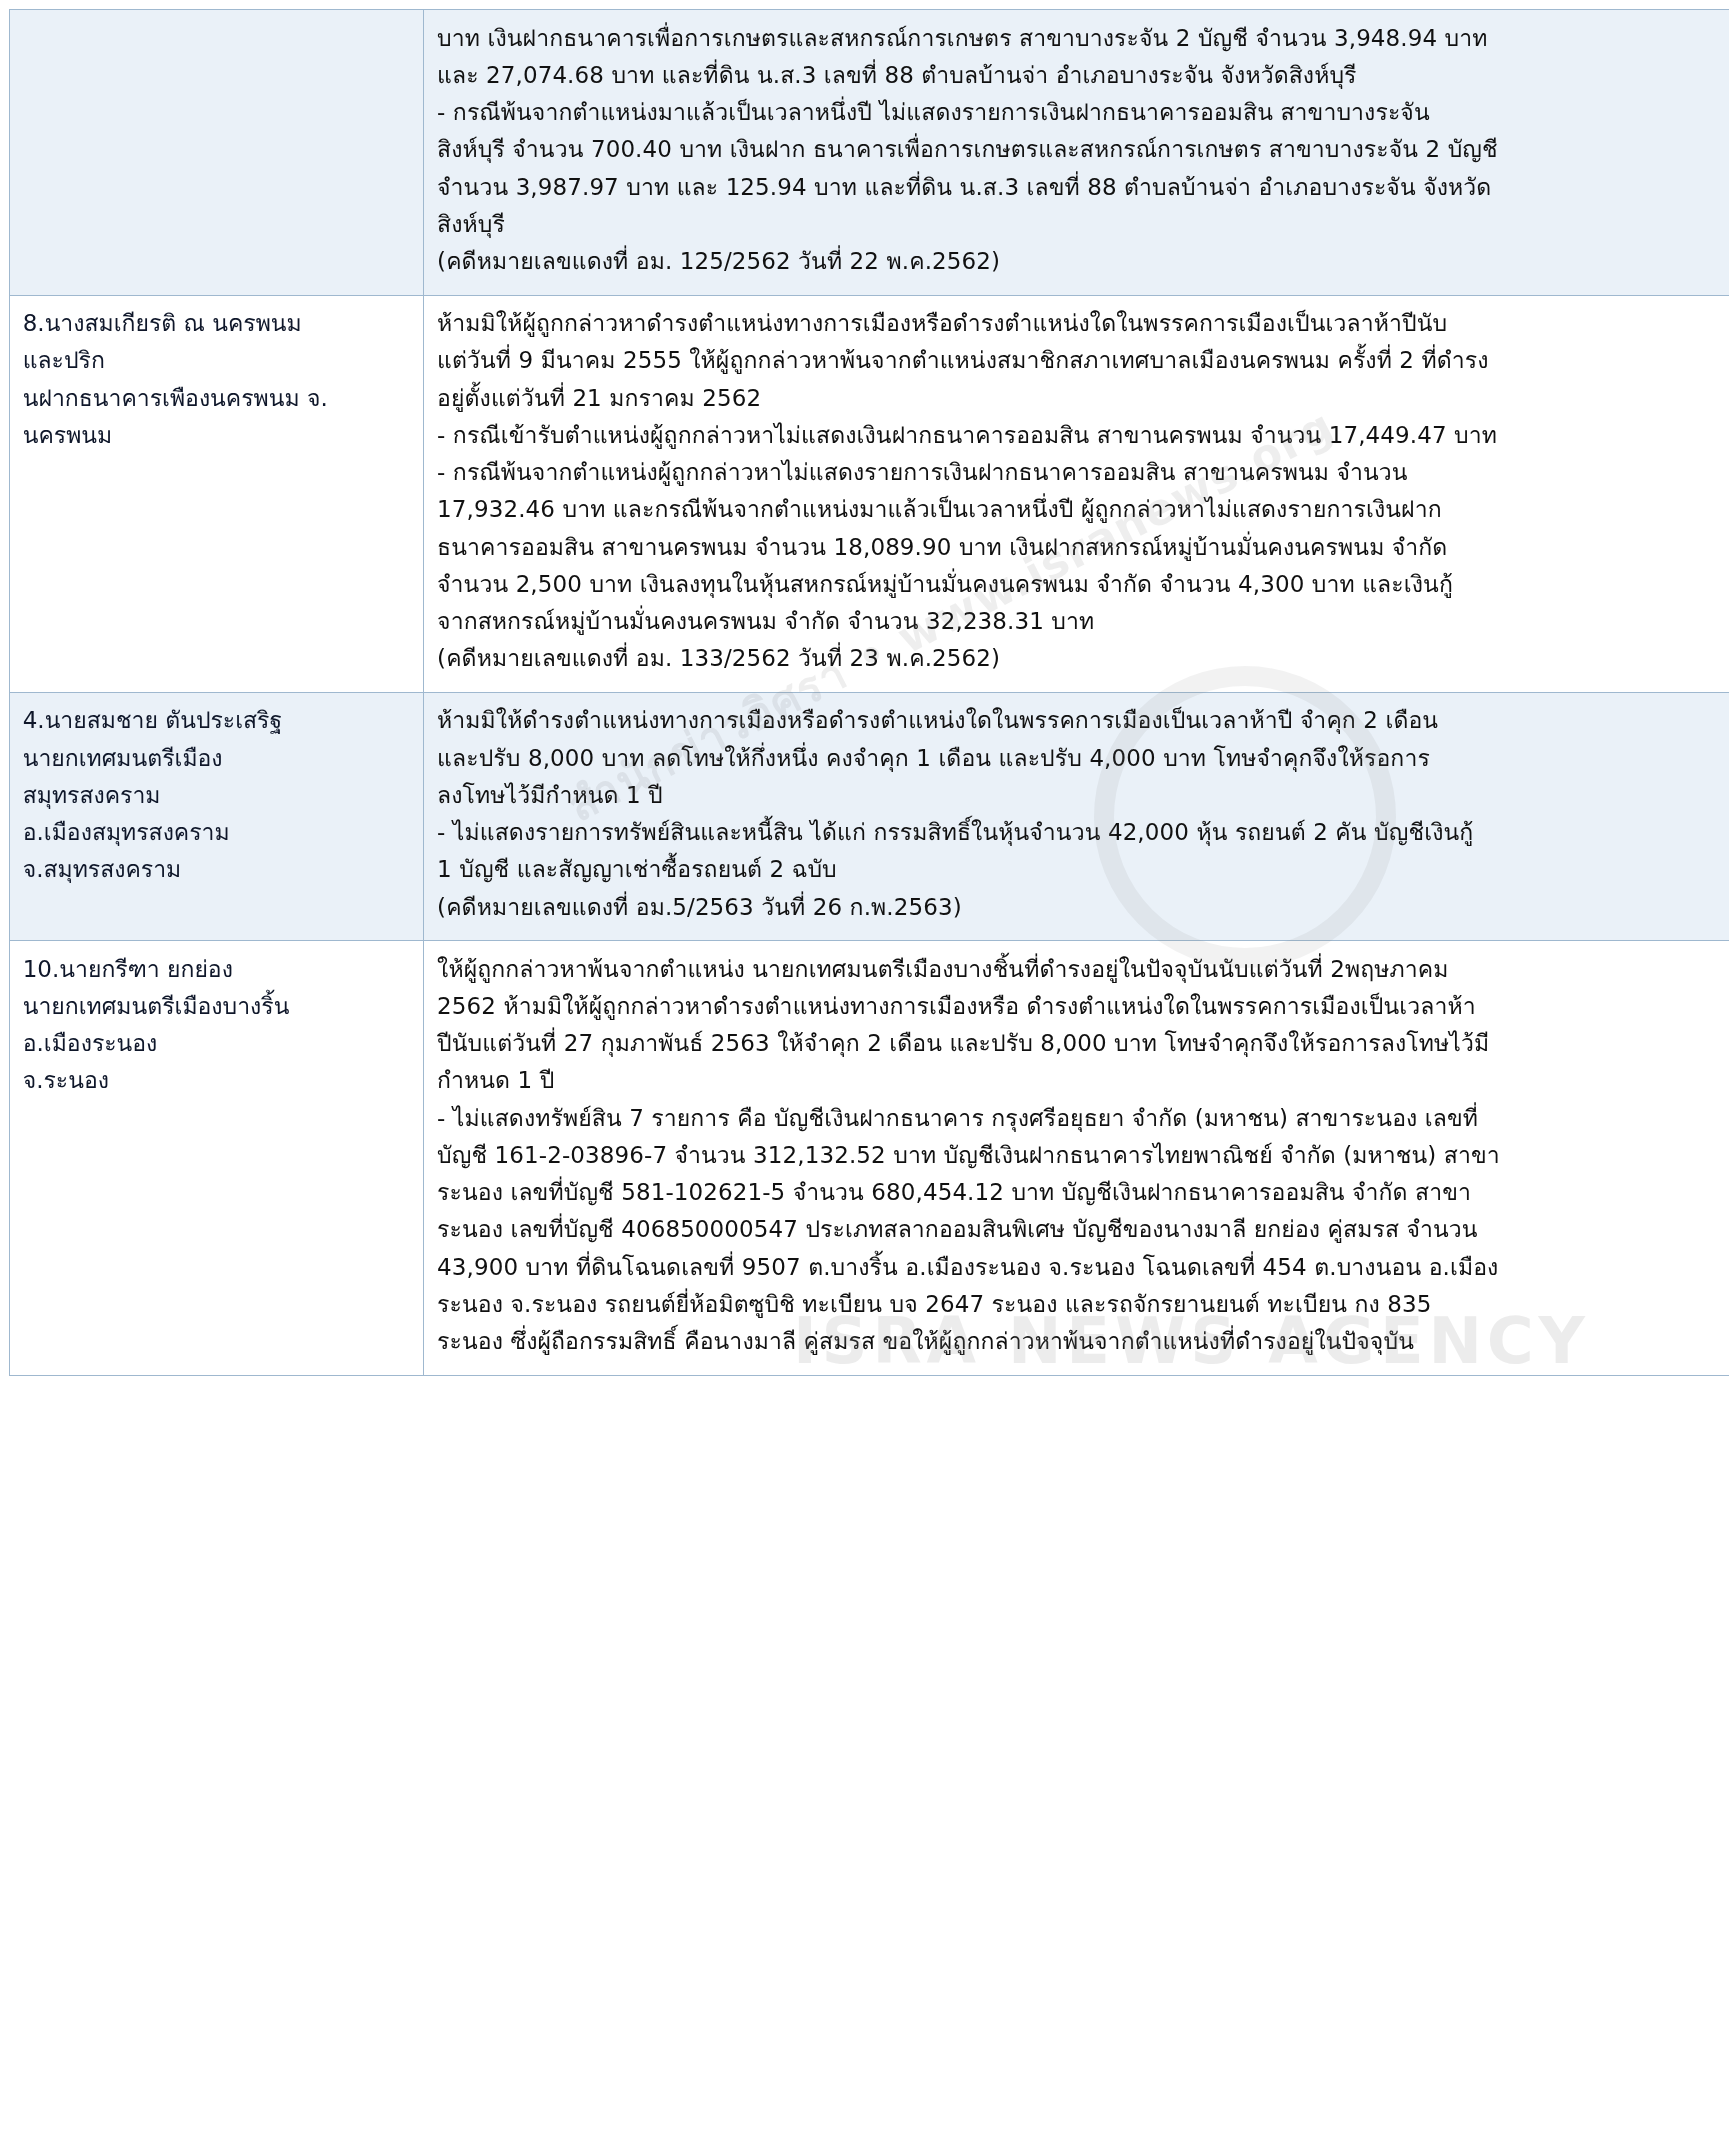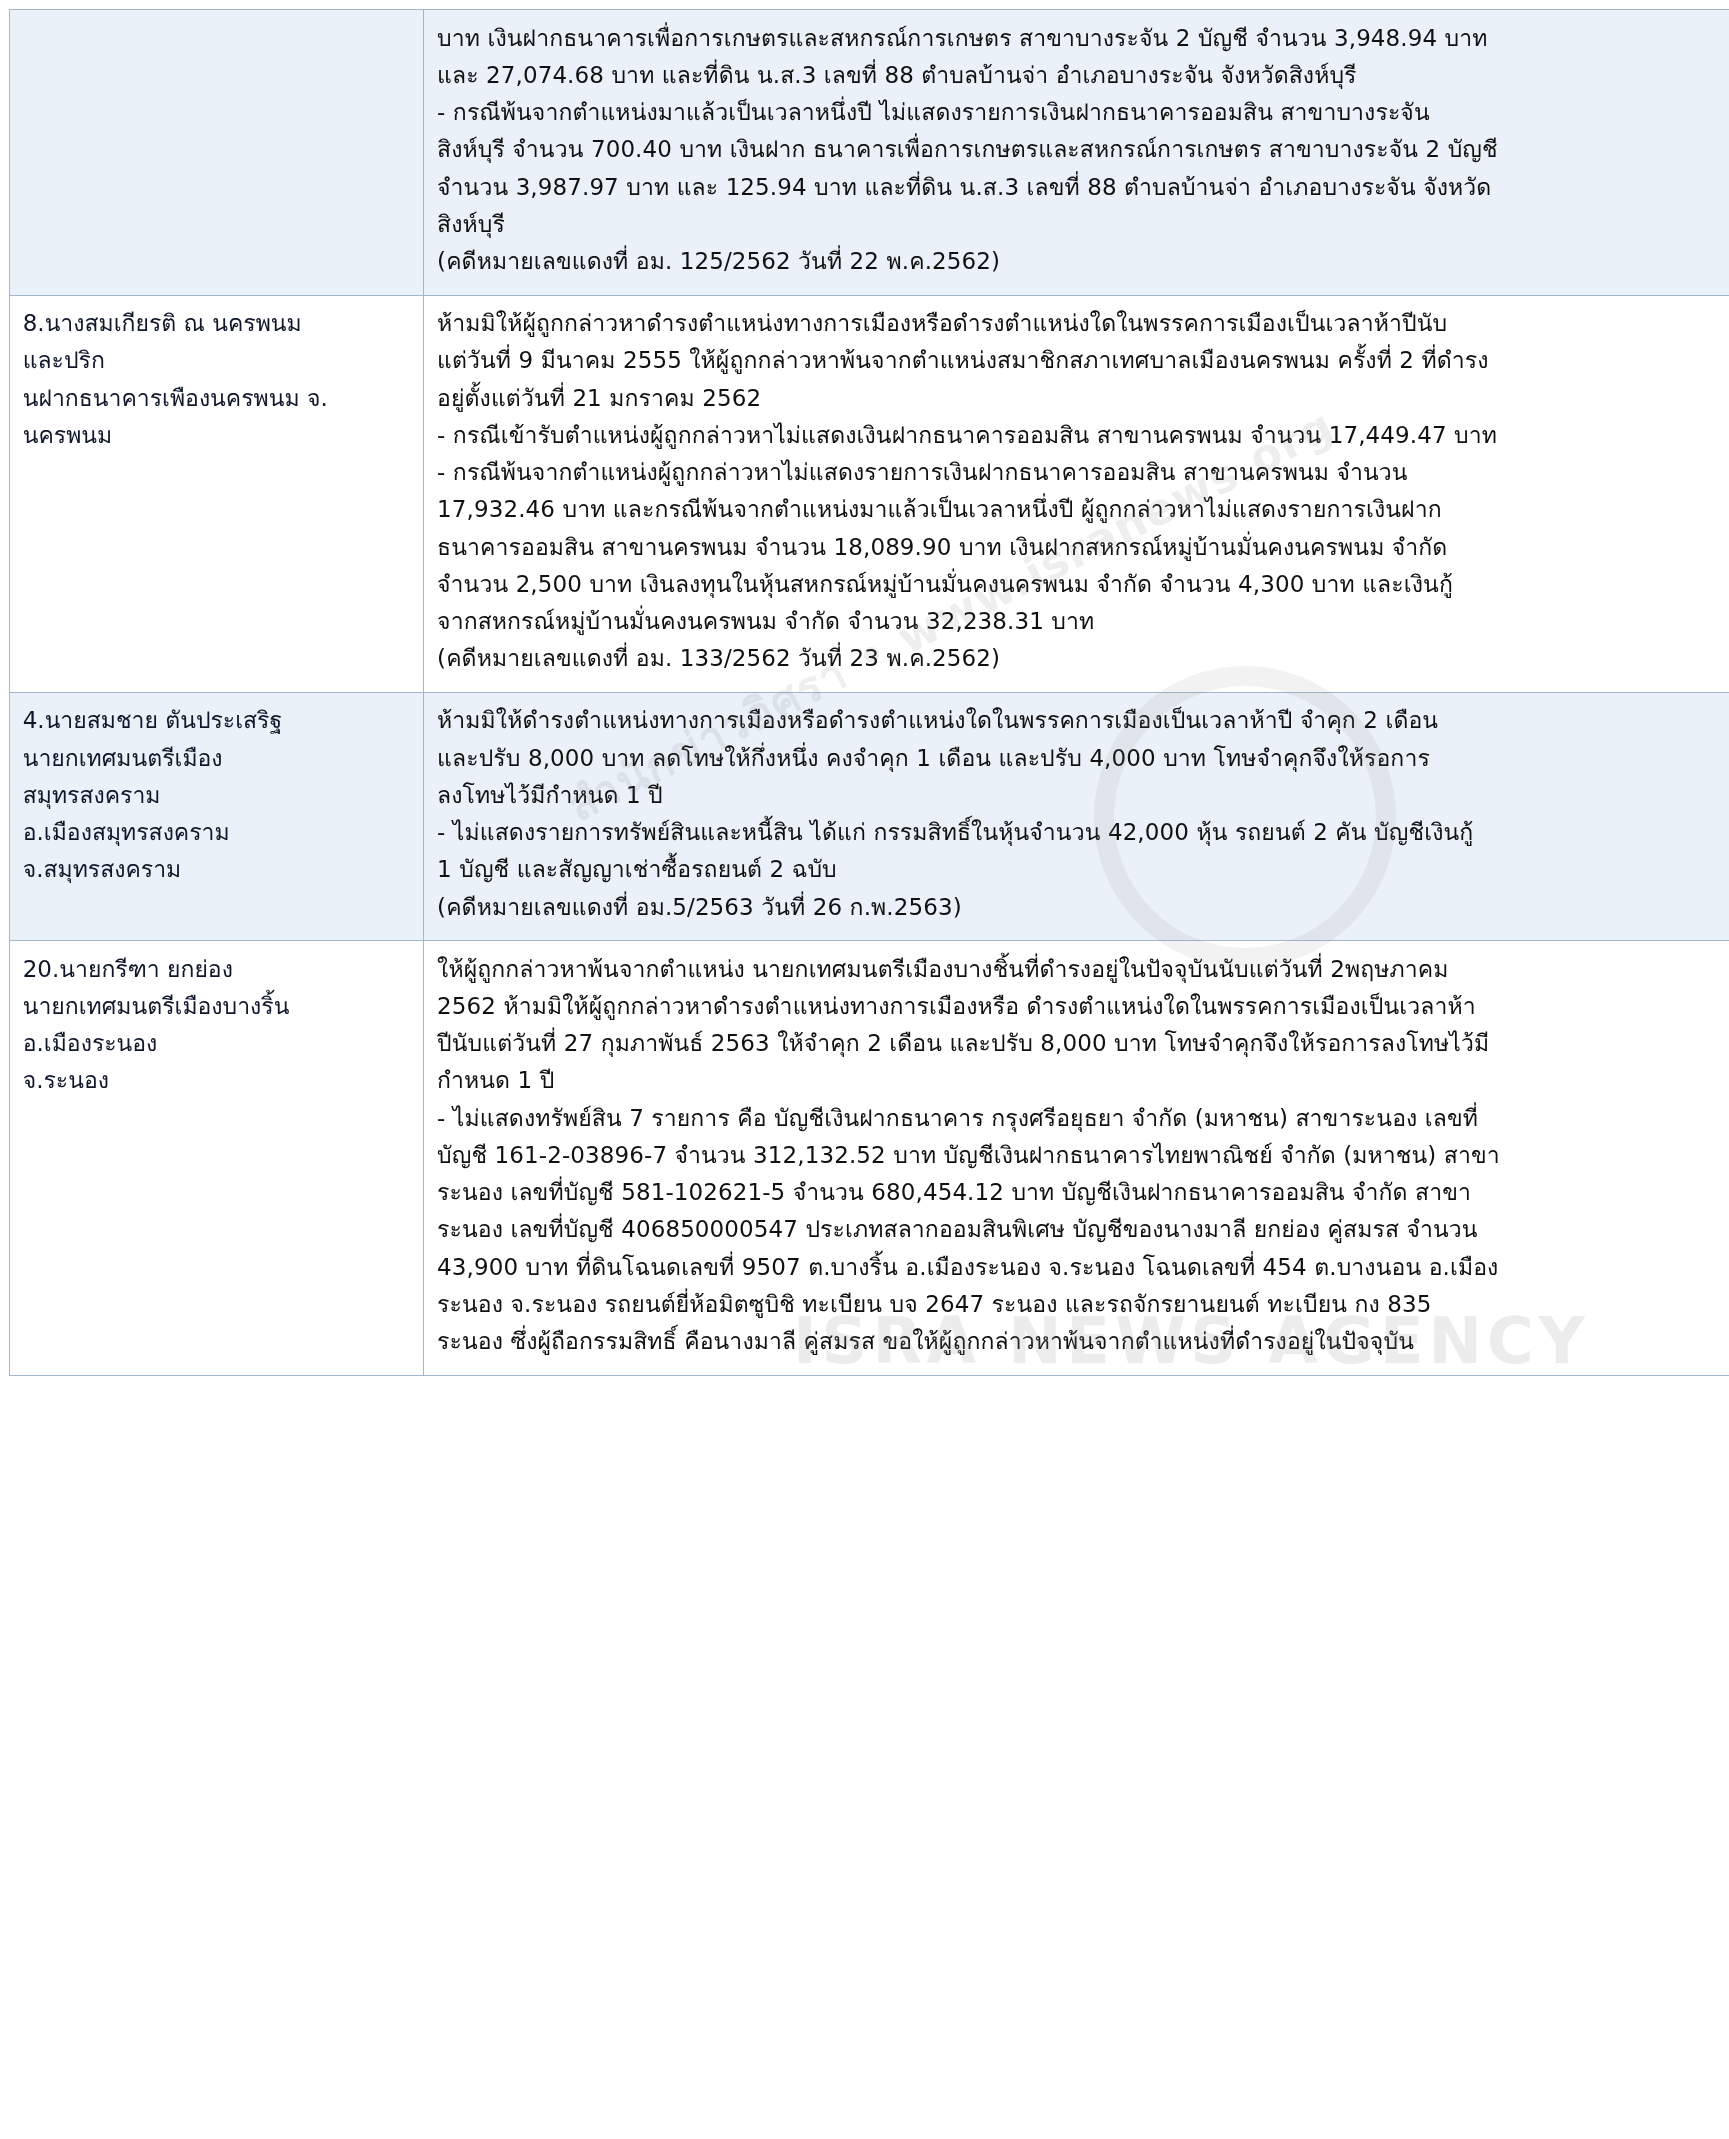--- a/index.html
+++ b/index.html
@@ -154,21 +154,21 @@
             <div class="line">และปรับ 8,000 บาท ลดโทษให้กึ่งหนึ่ง คงจำคุก 1 เดือน และปรับ 4,000 บาท โทษจำคุกจึงให้รอการ</div>
             <div class="line">ลงโทษไว้มีกำหนด 1 ปี</div>
             <div class="line">- ไม่แสดงรายการทรัพย์สินและหนี้สิน ได้แก่ กรรมสิทธิ์ในหุ้นจำนวน 42,000 หุ้น รถยนต์ 2 คัน บัญชีเงินกู้</div>
             <div class="line">1 บัญชี และสัญญาเช่าซื้อรถยนต์ 2 ฉบับ</div>
             <div class="line">(คดีหมายเลขแดงที่ อม.5/2563 วันที่ 26 ก.พ.2563)</div>
           </td>
         </tr>
 
         <tr class="row-plain">
           <td class="col-name">
-            <div class="name-line">20.นายกรีฑา ยกย่อง</div>
+            <div class="name-line">10.นายกรีฑา ยกย่อง</div>
             <div class="name-line">นายกเทศมนตรีเมืองบางริ้น</div>
             <div class="name-line">อ.เมืองระนอง</div>
             <div class="name-line">จ.ระนอง</div>
           </td>
           <td class="col-detail">
             <div class="line">ให้ผู้ถูกกล่าวหาพ้นจากตำแหน่ง นายกเทศมนตรีเมืองบางชิ้นที่ดำรงอยู่ในปัจจุบันนับแต่วันที่ 2พฤษภาคม</div>
             <div class="line">2562 ห้ามมิให้ผู้ถูกกล่าวหาดำรงตำแหน่งทางการเมืองหรือ ดำรงตำแหน่งใดในพรรคการเมืองเป็นเวลาห้า</div>
             <div class="line">ปีนับแต่วันที่ 27 กุมภาพันธ์ 2563 ให้จำคุก 2 เดือน และปรับ 8,000 บาท โทษจำคุกจึงให้รอการลงโทษไว้มี</div>
             <div class="line">กำหนด 1 ปี</div>
             <div class="line">- ไม่แสดงทรัพย์สิน 7 รายการ คือ บัญชีเงินฝากธนาคาร กรุงศรีอยุธยา จำกัด (มหาชน) สาขาระนอง เลขที่</div>

